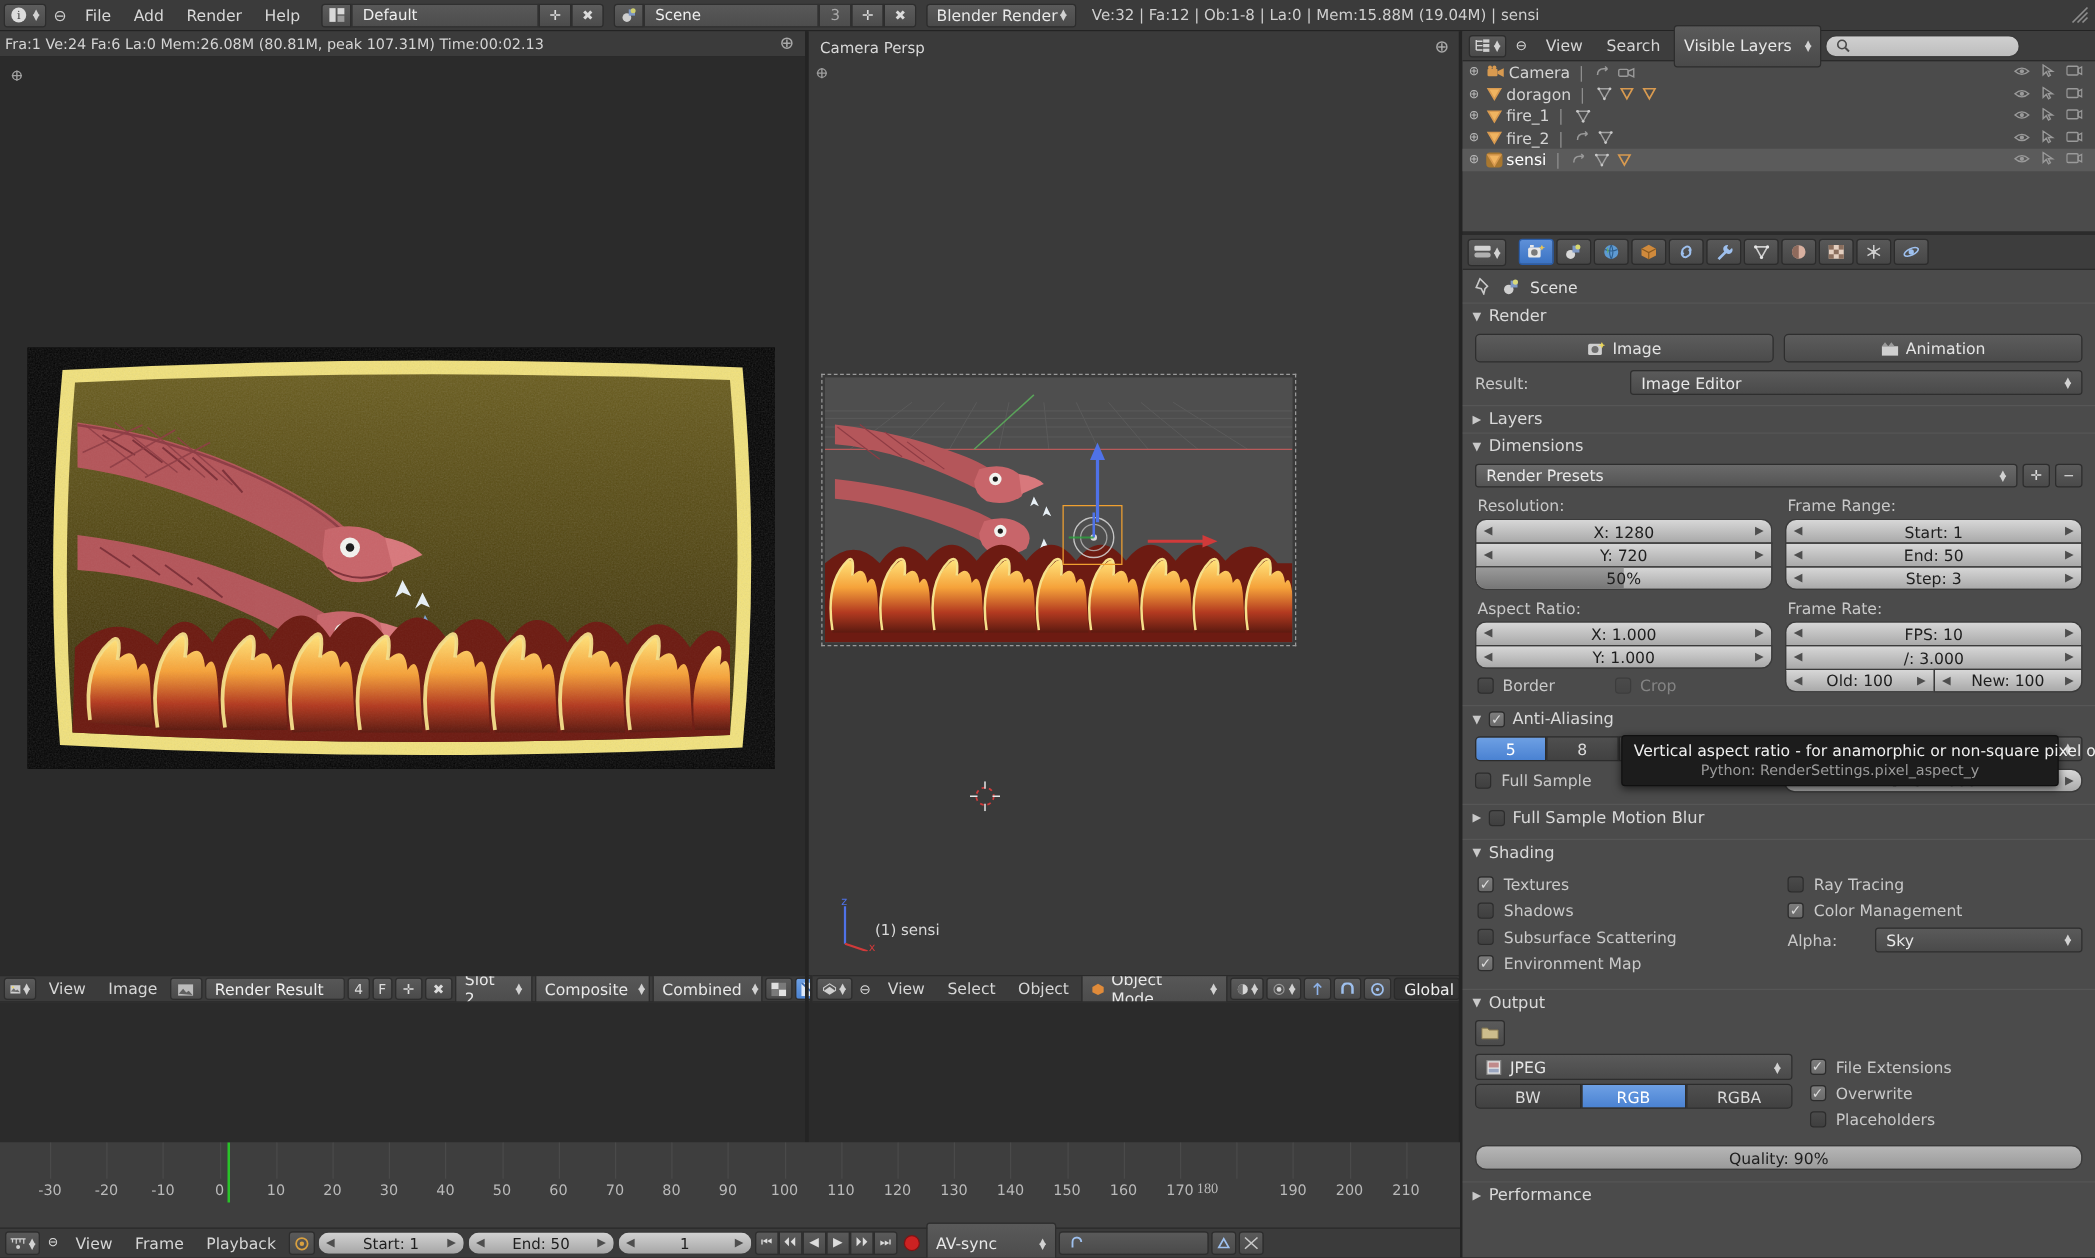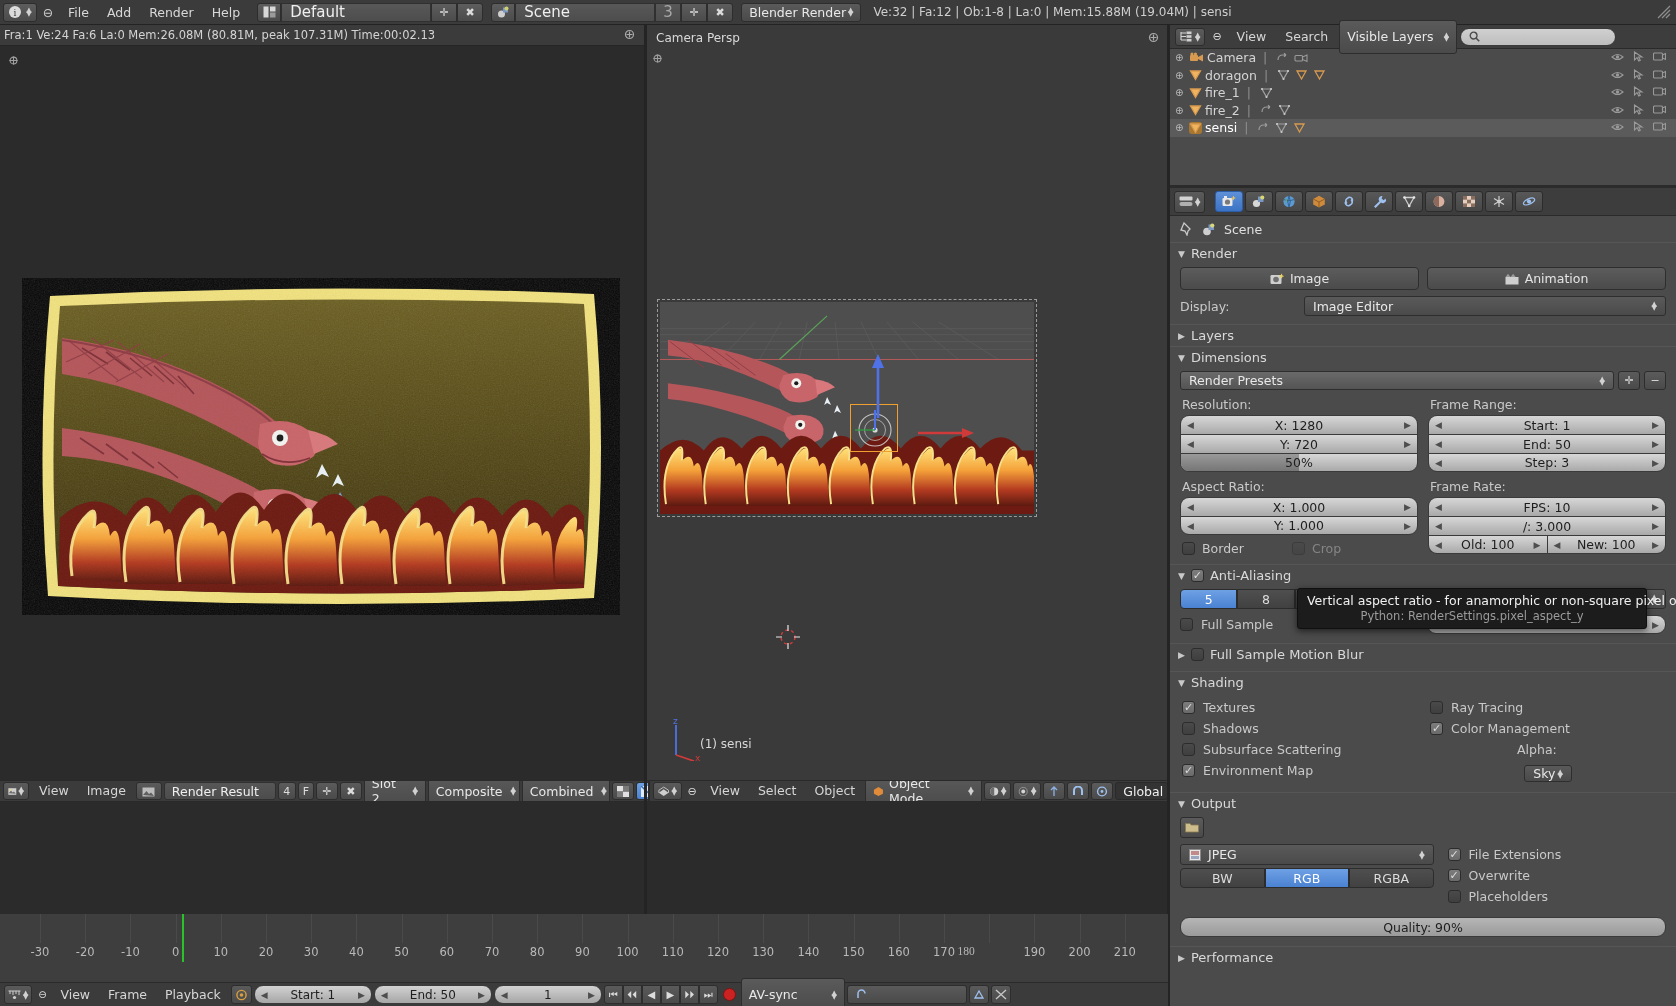--- a/index.html
+++ b/index.html
@@ -17,21 +17,21 @@
   .tb-icon-btn{ height:19px; min-width:26px; background:linear-gradient(#5d5d5d,#4b4b4b);
     border:1px solid #2d2d2d; border-radius:3px; display:flex; align-items:center;
     justify-content:center; gap:2px; padding:0 3px; color:#dcdcdc; font-size:11px;}
   .tb-flat{ height:19px; background:transparent; border:none; display:flex; align-items:center;
      justify-content:center; padding:0 4px; color:#cfcfcf;}
   .menu-item{ padding:0 9px; height:19px; line-height:19px; color:#d8d8d8; font-size:12.5px; }
   .tb-dropdown{ height:19px; background:linear-gradient(#5a5a5a,#4a4a4a); border:1px solid #2d2d2d;
      border-radius:3px; display:flex; align-items:center; padding:0 7px; color:#e8e8e8; font-size:12.5px;}
   .tb-field{ height:19px; background:linear-gradient(#585858,#4d4d4d); border:1px solid #303030;
      border-radius:3px 0 0 3px; display:flex; align-items:center; padding:0 8px; min-width:150px;
-     color:#efefef; font-size:15px;}
+     color:#efefef; font-size:12px;}
   .sep{ width:8px; }
   .stats{ color:#cfcfcf; font-size:12px; margin-left:12px; white-space:nowrap;}
   .updown{ display:inline-flex; flex-direction:column; line-height:4px; font-size:7px; color:#d2d2d2; margin-left:2px;}
   .hdr-btn{ height:18px; background:linear-gradient(#5b5b5b,#4a4a4a); border:1px solid #2d2d2d;
       border-radius:3px; display:flex;align-items:center;justify-content:center; padding:0 4px;
       color:#dcdcdc; font-size:11px; min-width:22px;}
   .hdr-menu{ padding:0 8px; height:18px; line-height:18px; font-size:12.5px; color:#d6d6d6;}
   .hdr-sel{ height:34px; background:linear-gradient(#5a5a5a,#4a4a4a); border:1px solid #2d2d2d;
       border-radius:3px; display:flex; align-items:center; padding:0 7px; color:#e8e8e8;
       font-size:12.5px; justify-content:space-between; gap:6px;}
@@ -877,21 +877,21 @@
     </div>
     <div class="big-btn">
       <svg width="14" height="12" viewBox="0 0 14 12">
           <rect x="0.5" y="4" width="13" height="7.5" fill="#cfcfcf"></rect>
           <path d="M0.5 4 L3 0.8 L5.6 4 Z M5.6 4 L8.1 0.8 L10.7 4 Z" fill="#9a9a9a"></path>
         </svg>
       <span>Animation</span>
     </div>
   </div>
   <div class="row" style="padding:3px 10px;">
-    <span class="lbl" style="width:118px;">Display:</span>
+    <span class="lbl" style="width:118px;">Result:</span>
     <div class="dark-field">
       <span>Image Editor</span>
       <span class="updown">▲<br>▼</span>
     </div>
   </div>
 
   <div class="panel-title" style="margin-top:5px;">
     <span class="caret">▶</span>
     <span>Layers</span>
   </div>
@@ -1054,21 +1054,21 @@
       <div id="shading-right">
           <div class="row" style="padding: 3px 0px 3px 2px; gap: 8px;">
             <span class="chk"></span>
             <span class="lbl">Ray Tracing</span>
           </div>
           <div class="row" style="padding: 3px 0px 3px 2px; gap: 8px;">
             <span class="chk on">✓</span>
             <span class="lbl">Color Management</span>
           </div>
         </div>
-      <div class="row" style="padding:3px 0 0 2px;gap:8px;flex-direction:column;">
+      <div class="row" style="padding:3px 0 0 2px;gap:8px;">
         <span class="lbl" style="width:62px;">Alpha:</span>
         <div class="dark-field" style="height:20px;">
           <span>Sky</span>
           <span class="updown">▲<br>▼</span>
         </div>
       </div>
     </div>
   </div>
 
   <div class="panel-title" style="margin-top:10px;">

